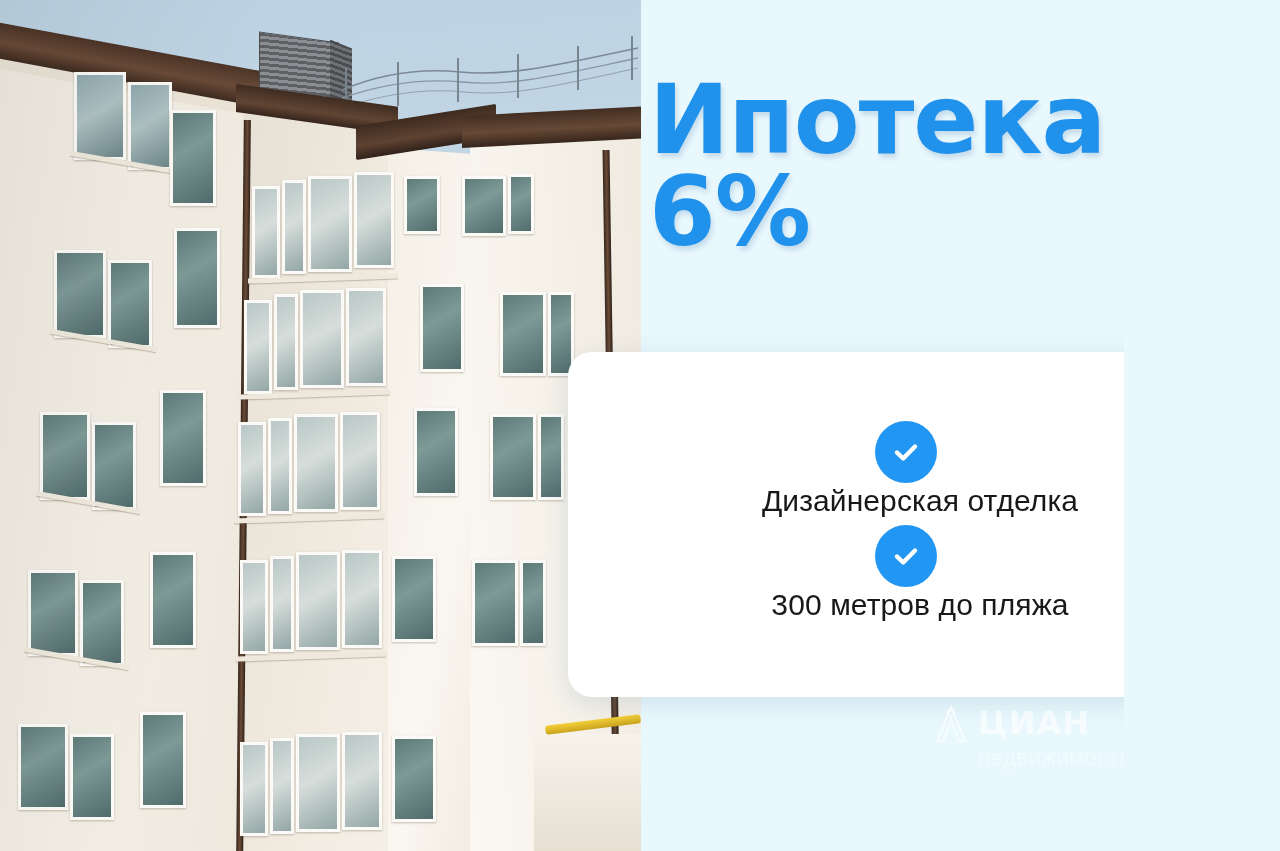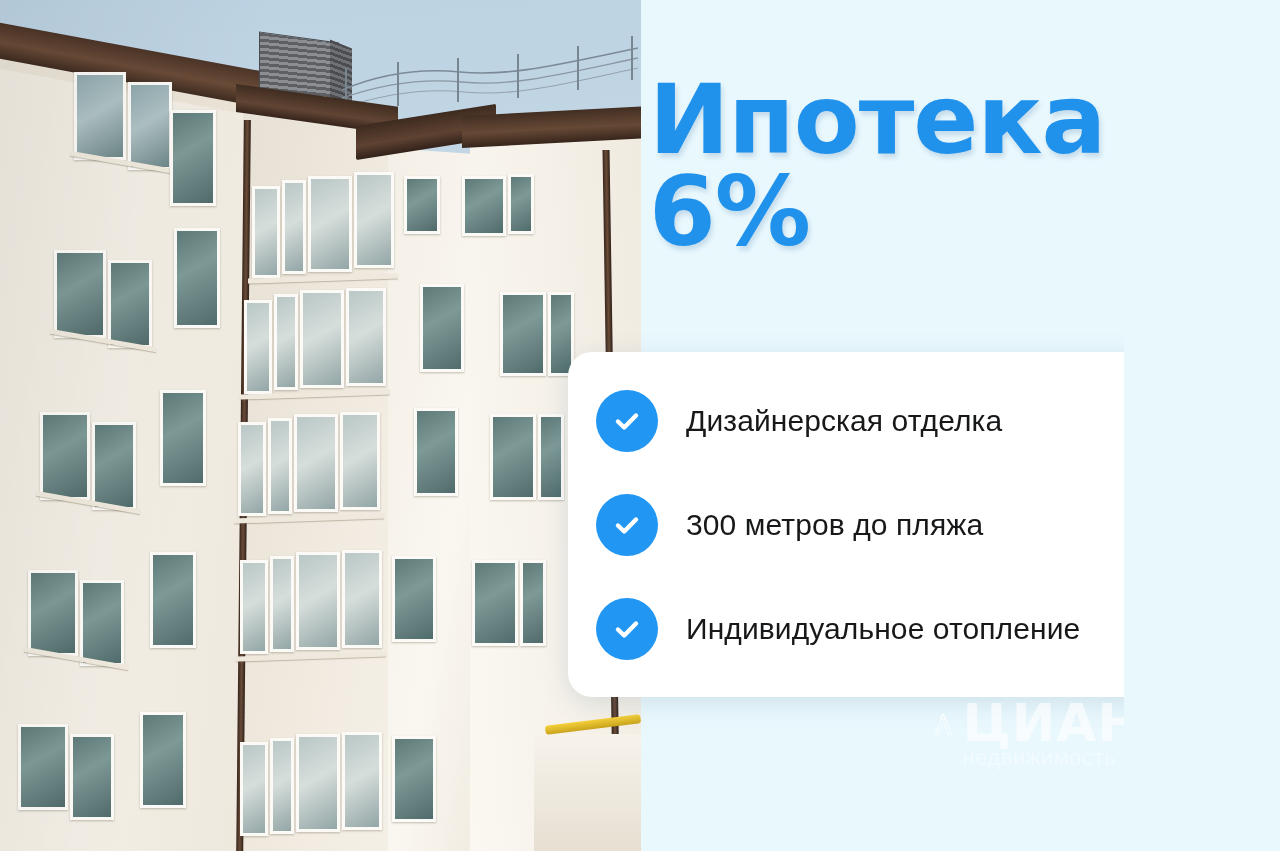--- a/index.html
+++ b/index.html
@@ -200,20 +200,21 @@
     flex-direction:column;
     justify-content:center;
     padding:0 0 0 14px;
     z-index:5;
   }
   .feature-row {
     display:flex;
     align-items:center;
     height:104px;
     padding-left:14px;
+    flex-direction:column;
   }
   .check-badge {
     flex:0 0 auto;
     width:62px; height:62px;
     border-radius:50%;
     background:#2196F3;
     display:flex;
     align-items:center;
     justify-content:center;
     margin-right:28px;
@@ -235,21 +236,21 @@
     display:flex;
     align-items:flex-start;
     z-index:6;
     pointer-events:none;
   }
   .wm-mark { margin-right:8px; margin-top:2px; }
   .wm-text {
     color:rgba(255,255,255,.62);
     font-family:"DejaVu Sans", sans-serif;
     font-weight:bold;
-    font-size:52px;
+    font-size:32px;
     line-height:42px;
     letter-spacing:1px;
   }
   .wm-sub {
     color:rgba(255,255,255,.40);
     font-size:22px;
     line-height:24px;
     letter-spacing:.5px;
     margin-top:2px;
   }
@@ -387,28 +388,20 @@
 
     <div class="feature-row">
       <span class="check-badge">
         <svg width="34" height="34" viewBox="0 0 34 34" aria-hidden="true">
           <path d="M8 17.5 L14.2 23.5 L26 11.5" stroke="#FFFFFF" stroke-width="4.4" stroke-linecap="round" stroke-linejoin="round" fill="none"></path>
         </svg>
       </span>
       <span class="feature-label">300 метров до пляжа</span>
     </div>
 
-    <div class="feature-row">
-      <span class="check-badge">
-        <svg width="34" height="34" viewBox="0 0 34 34" aria-hidden="true">
-          <path d="M8 17.5 L14.2 23.5 L26 11.5" stroke="#FFFFFF" stroke-width="4.4" stroke-linecap="round" stroke-linejoin="round" fill="none"></path>
-        </svg>
-      </span>
-      <span class="feature-label">Индивидуальное отопление</span>
-    </div>
 
   </div>
 
   <div class="watermark">
     <svg class="wm-mark" width="38" height="40" viewBox="0 0 38 40" aria-hidden="true">
       <path d="M19 3 L33 37 L27 37 L19 16 L11 37 L5 37 Z" fill="none" stroke="rgba(255,255,255,.55)" stroke-width="2.4"></path>
       <circle cx="19" cy="9" r="3.4" fill="none" stroke="rgba(255,255,255,.55)" stroke-width="2.2"></circle>
     </svg>
     <div>
       <div class="wm-text">ЦИАН</div>

